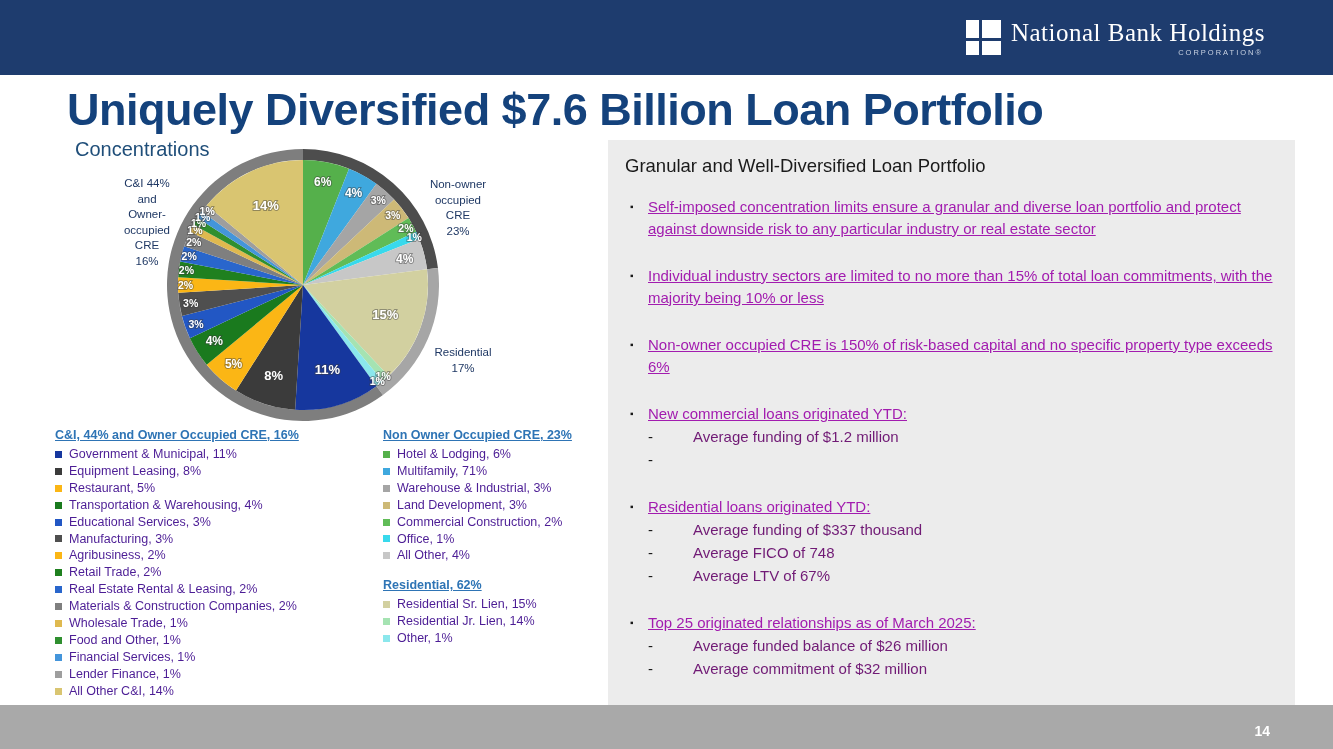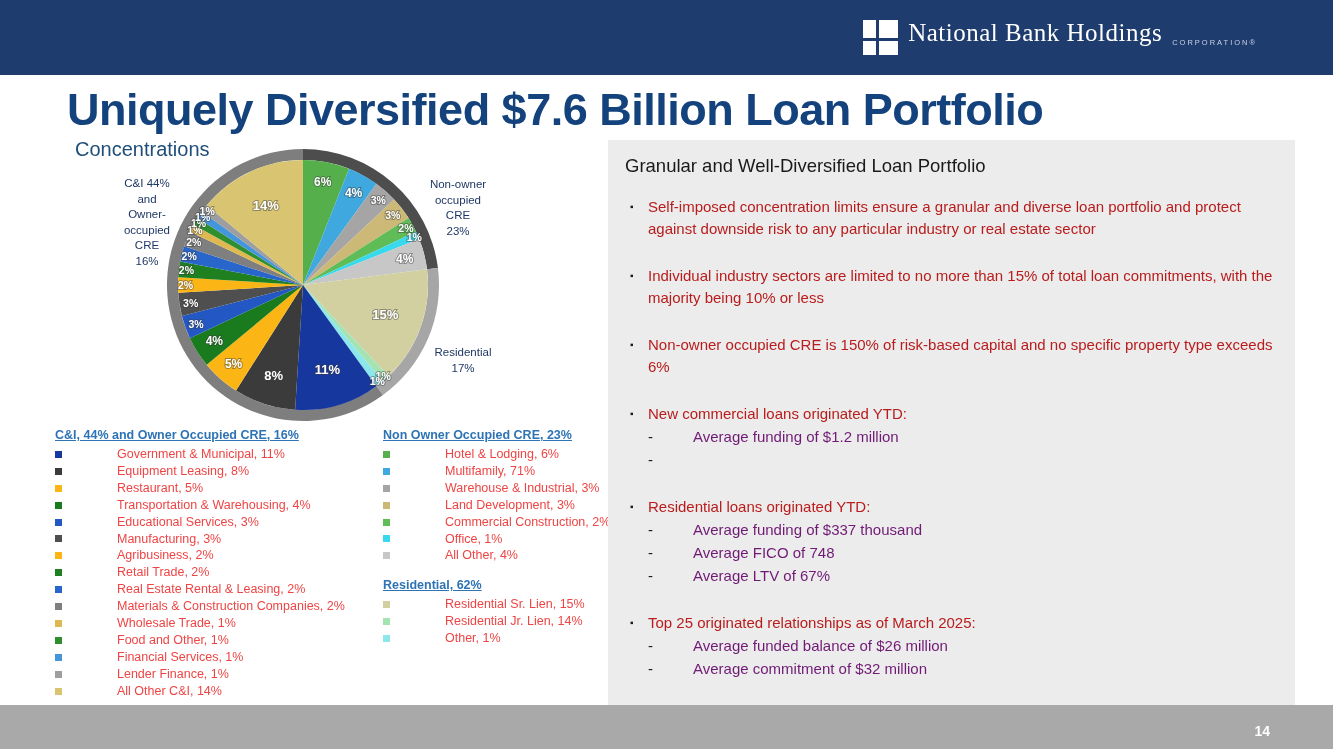--- a/index.html
+++ b/index.html
@@ -6,24 +6,24 @@
   html,body { width:1333px; height:749px; overflow:hidden; background:#ffffff;
               font-family:"Liberation Sans","DejaVu Sans",sans-serif; }
   .slide { position:relative; width:1333px; height:749px; background:#ffffff; }
 
   
   .top-bar { position:absolute; left:0; top:0; width:1333px; height:75px; background:#1E3C6E; }
   .logo { position:absolute; right:68px; top:19px; display:flex; align-items:flex-start; }
   .logo-icon { width:36px; height:36px; display:grid; grid-template-columns:13px 19px;
                grid-template-rows:18px 14px; gap:3px; margin-right:9px; margin-top:1px; }
   .logo-icon span { background:#ffffff; display:block; }
-  .logo-text-wrap { display:flex; flex-direction:row; align-items:flex-end;gap:10px; }
+  .logo-text-wrap { display:flex; flex-direction:column; align-items:flex-end; }
   .logo-name { color:#ffffff; font-family:"Liberation Serif","DejaVu Serif",serif;
                font-size:25px; letter-spacing:0.5px; line-height:1.1; }
-  .logo-sub { color:#c9d2e2; font-size:7.5px; letter-spacing:2px; margin-top:1px; margin-right:8px; }
+  .logo-sub { color:#c9d2e2; font-size:7.5px; letter-spacing:2px; margin-top:1px; margin-right:2px; }
 
   
   .page-title { position:absolute; left:67px; top:84px; width:1200px;
                 font-size:45px; font-weight:bold; color:#14427C; letter-spacing:-0.5px; }
 
   
   .chart-heading { position:absolute; left:75px; top:138px; font-size:20px; color:#1F4E79; }
   .pie-wrap { position:absolute; left:167px; top:149px; width:272px; height:272px; }
   .pie-side-label { position:absolute; white-space:pre-line; text-align:center;
                     font-size:11.5px; line-height:1.35; color:#1F3864; }
@@ -33,30 +33,30 @@
 
   
   .legend-col { position:absolute; top:427px; }
   #legend-col1 { left:55px; width:320px; }
   #legend-col2 { left:383px; width:220px; }
   .legend-group { margin-bottom:13px; }
   .legend-header { font-size:12.5px; font-weight:bold; text-decoration:underline;
                    color:#2E74B5; margin-bottom:2px; line-height:17px; }
   .legend-item { display:flex; align-items:center; line-height:16.9px; }
   .legend-swatch { width:7px; height:7px; flex:0 0 7px; margin-right:7px; }
-  .legend-label { font-size:12.5px; color:#ef4444; white-space:nowrap;margin-left:48px; }
+  .legend-label { font-size:12.5px; color:#4c1d95; white-space:nowrap; }
 
   
   .panel { position:absolute; left:608px; top:140px; width:687px; height:706px; background:#ECECEC; }
   .panel-heading { position:absolute; left:17px; top:15px; font-size:18.5px; color:#1a1a1a; }
   .bullets { position:absolute; left:22px; top:56px; width:645px; }
   .bullet-group { margin-bottom:25px; }
   .bullet-row { display:flex; }
   .bullet-marker { flex:0 0 18px; font-size:10px; color:#1a1a1a; line-height:22px; }
-  .bullet-text { font-size:15px; color:#b91c1c; line-height:22px; }
+  .bullet-text { font-size:15px; color:#a21caf; line-height:22px;text-decoration:underline; }
   .sub-row { display:flex; padding-left:18px; }
   .sub-dash { flex:0 0 14px; font-size:15px; color:#1a1a1a; line-height:23px; }
   .sub-text { font-size:15px; color:#701a75; line-height:23px;margin-left:31px; }
 
   
   .footer-bar { position:absolute; left:0; top:705px; width:1333px; height:44px; background:#A9A9A9; }
   .page-number { position:absolute; right:63px; top:18px; font-size:14px; font-weight:bold; color:#ffffff; }
 </style>
 </head>
 <body>

